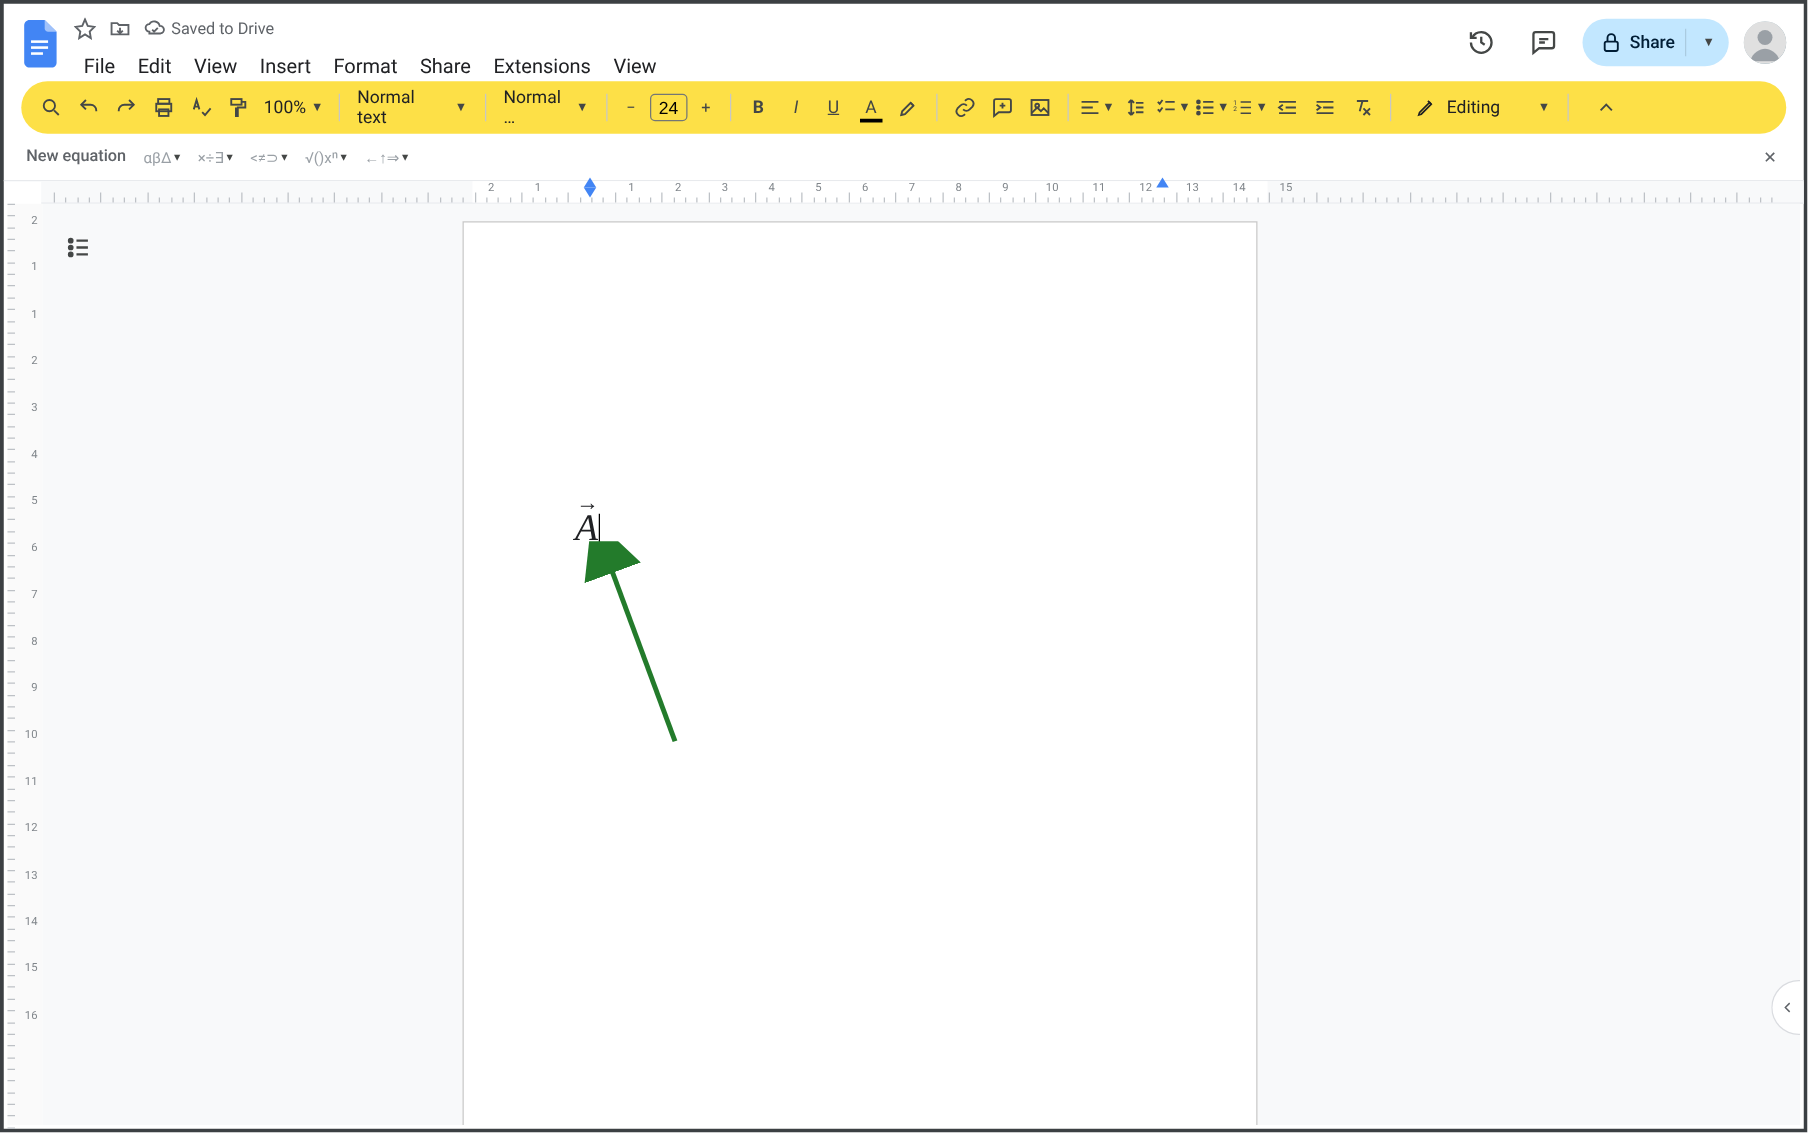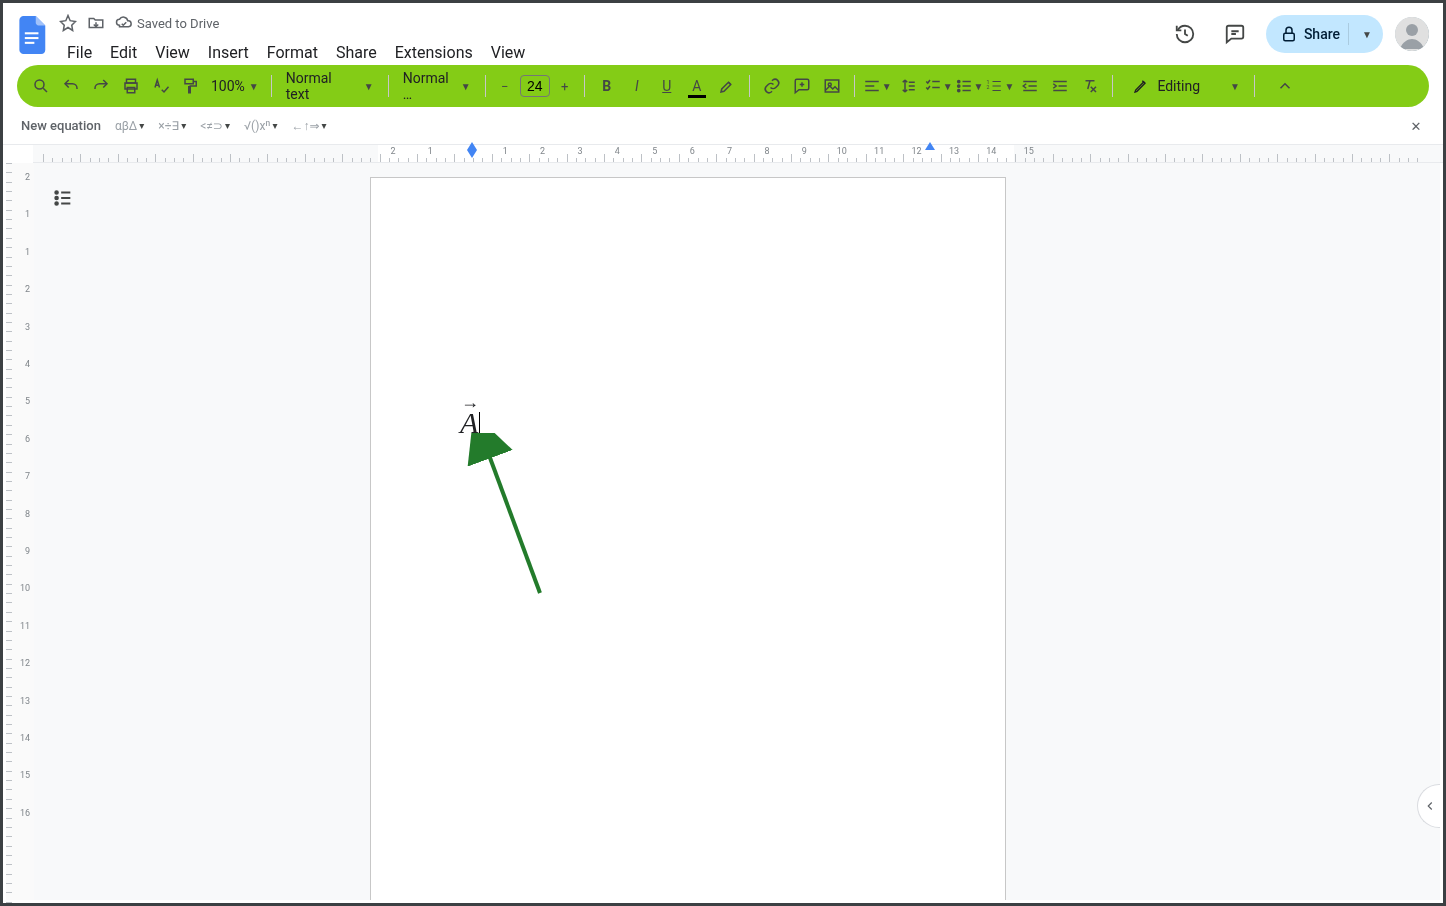--- a/index.html
+++ b/index.html
@@ -20,21 +20,21 @@
   .right-actions { display: flex; align-items: center; gap: 12px; margin-left: auto; margin-top: 4px; }
   .icon-btn { width: 38px; height: 38px; display: flex; align-items: center; justify-content: center; color: #444746; border-radius: 50%; cursor: pointer; }
   .share-wrap { display: flex; align-items: center; background: #c2e7ff; border-radius: 40px; height: 38px; padding: 0 4px 0 14px; gap: 6px; cursor:pointer; }
   .share-wrap .lbl { font-weight: 500; font-size: 14px; }
   .share-wrap .divider { width:1px; height:22px; background:rgba(0,0,0,0.12); margin-left:2px; }
   .share-drop { width:24px; display:flex; align-items:center; justify-content:center; }
   .avatar { width: 34px; height: 34px; border-radius: 50%; background: linear-gradient(135deg,#cfd8dc 0%, #90a4ae 100%); display:flex; align-items:center; justify-content:center; overflow:hidden; }
   .avatar svg { width:34px; height:34px; }
 
   
-  .toolbar { margin: 0 14px; background: #84cc16; border-radius: 26px; height: 42px; display: flex; align-items: center; padding: 0 10px; gap: 2px; }
+  .toolbar { margin: 0 14px; background: #fde047; border-radius: 26px; height: 42px; display: flex; align-items: center; padding: 0 10px; gap: 2px; }
   .tbtn { min-width: 28px; height: 28px; display: flex; align-items: center; justify-content: center; color: #444746; border-radius: 4px; cursor: pointer; font-size: 14px; }
   .tbtn svg { width: 18px; height: 18px; }
   .vsep { width: 1px; height: 22px; background: #c7c7c7; margin: 0 6px; }
   .zoom { display:flex; align-items:center; gap:4px; padding:0 4px; font-size:14px; color:#202124; }
   .style-sel, .font-sel { display:flex; align-items:center; gap:8px; font-size:14px; color:#202124; padding:0 6px; cursor:pointer;}
   .style-sel { width:100px; justify-content:space-between;}
   .font-sel { width:80px; justify-content:space-between;}
   .fsz { display:flex; align-items:center; gap:4px; }
   .fsz input { width:30px; height:22px; text-align:center; border:1px solid #747775; border-radius:4px; background:transparent; font-size:14px; }
   .pm { width:22px; height:22px; display:flex; align-items:center; justify-content:center; cursor:pointer; color:#444746; }

